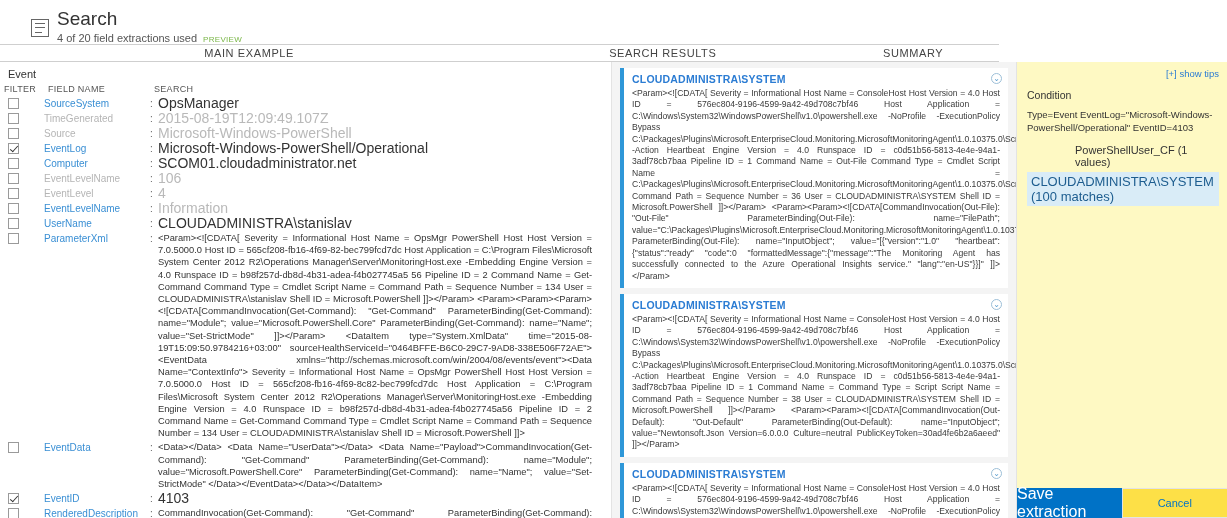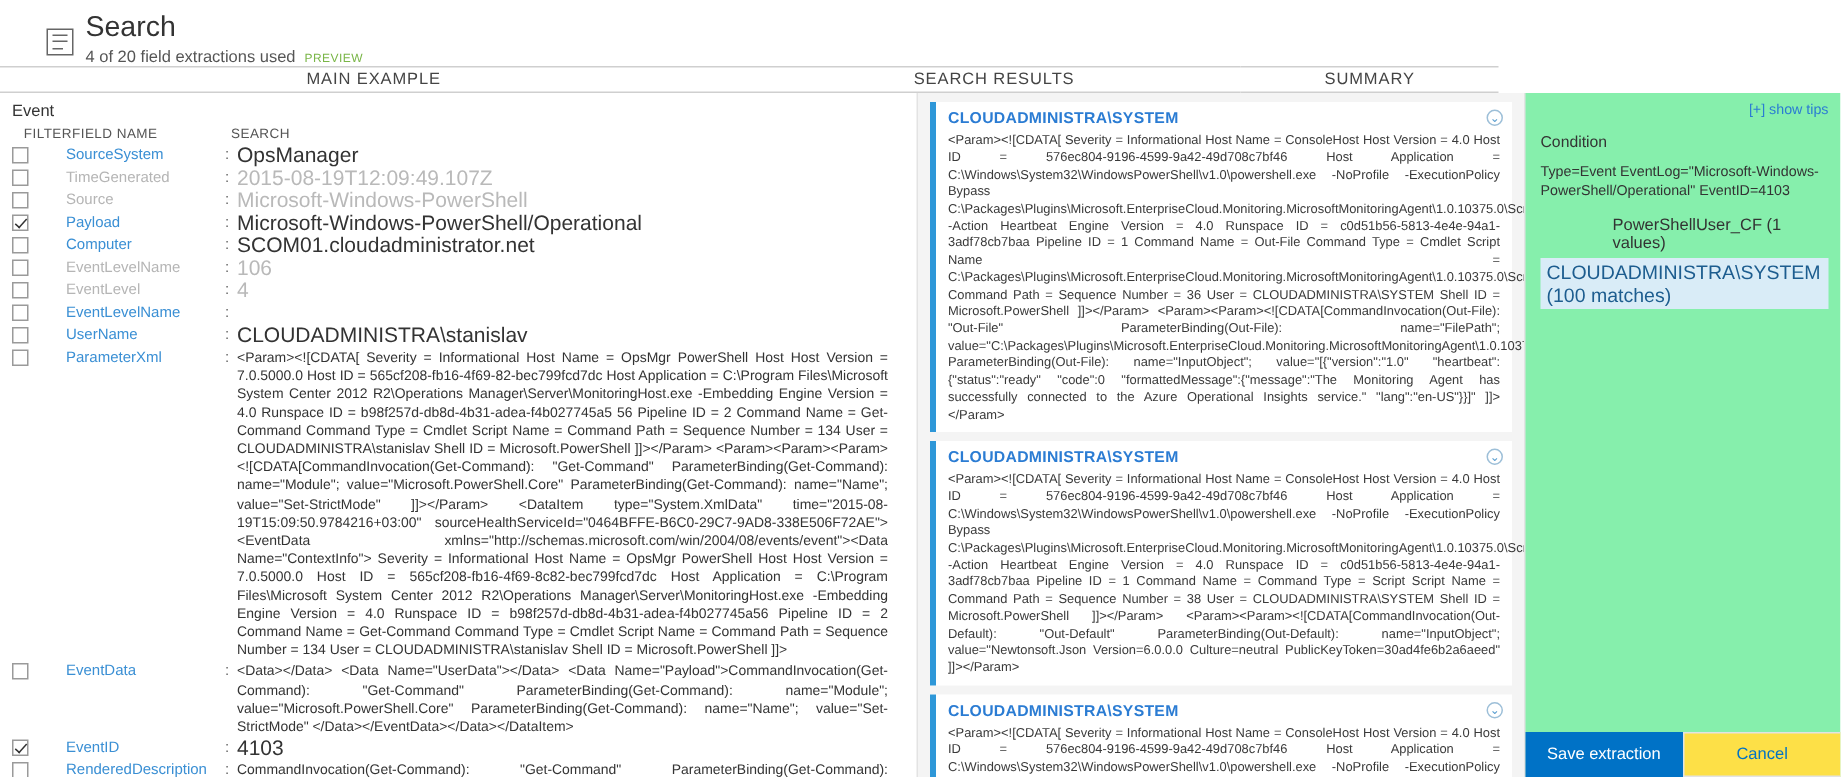--- a/index.html
+++ b/index.html
@@ -98,21 +98,21 @@
     color: #333;
     padding: 6px 0 2px 8px;
   }
   .grid-head {
     display: flex;
     font-size: 9px;
     color: #555;
     padding: 2px 0 2px 4px;
     letter-spacing: .3px;
   }
-  .gh-filter { width: 44px; text-align: right; }
+  .gh-filter { width: 44px; }
   .gh-field { width: 106px; }
   .gh-value { width: 300px; }
 
   .row {
     display: flex;
     align-items: flex-start;
     padding: 1px 0;
   }
   .cell-check { width: 44px; display: flex; justify-content: flex-start; padding-left: 8px; padding-top: 1px; }
   .cb {
@@ -200,21 +200,21 @@
     line-height: 9px;
     text-align: center;
   }
 
   
   .summary {
     width: 211px;
     border-left: 1px solid #e3e3e3;
     padding: 6px 8px 0 10px;
     position: relative;
-    background: #86efac;
+    background: #fef9c3;
   }
   .show-tips {
     color: #2b7cd3;
     font-size: 9.5px;
     text-align: right;
     margin-bottom: 10px;
   }
   .sum-h {
     font-size: 10.5px;
     color: #333;
@@ -248,21 +248,21 @@
     right: 0; bottom: 0;
     width: 211px;
     height: 30px;
     display: flex;
     border-left: 1px solid #e3e3e3;
   }
   .btn-save {
     flex: 1;
     background: #0072c6;
     color: #fff;
-    font-size: 11px;
+    font-size: 16px;
     display: flex; align-items: center; justify-content: center;
   }
   .btn-cancel {
     flex: 1;
     background: #fde047;
     color: #0072c6;
     font-size: 11px;
     display: flex; align-items: center; justify-content: center;
     border: 1px solid #e3e3e3;
     border-right: none;
@@ -324,21 +324,21 @@
           </div>
         <div class="cell-field fname-dim">Source</div>
         <div class="cell-colon">:</div>
         <div class="cell-value dim">Microsoft-Windows-PowerShell</div>
       </div>
 
       <div class="row">
         <div class="cell-check">
             <span class="cb checked"></span>
           </div>
-        <div class="cell-field fname-link">Payload</div>
+        <div class="cell-field fname-link">EventLog</div>
         <div class="cell-colon">:</div>
         <div class="cell-value">Microsoft-Windows-PowerShell/Operational</div>
       </div>
 
       <div class="row">
         <div class="cell-check">
             <span class="cb"></span>
           </div>
         <div class="cell-field fname-link">Computer</div>
         <div class="cell-colon">:</div>
@@ -362,20 +362,21 @@
         <div class="cell-colon">:</div>
         <div class="cell-value dim">4</div>
       </div>
 
       <div class="row">
         <div class="cell-check">
             <span class="cb"></span>
           </div>
         <div class="cell-field fname-link">EventLevelName</div>
         <div class="cell-colon">:</div>
+        <div class="cell-value dim">Information</div>
       </div>
 
       <div class="row">
         <div class="cell-check">
             <span class="cb"></span>
           </div>
         <div class="cell-field fname-link">UserName</div>
         <div class="cell-colon">:</div>
         <div class="cell-value">CLOUDADMINISTRA\stanislav</div>
       </div>

